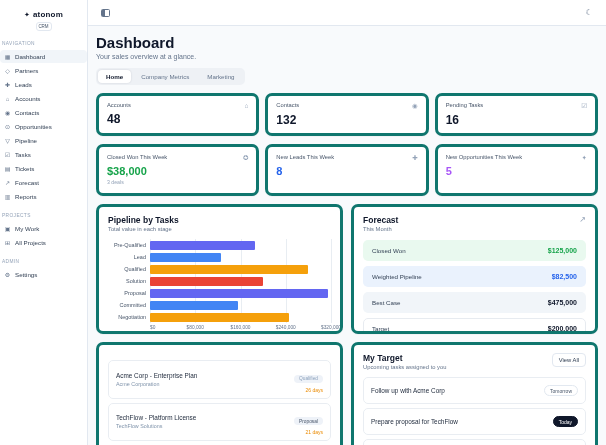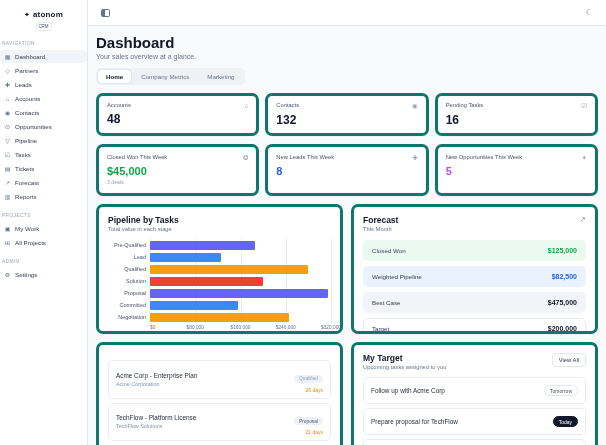--- a/index.html
+++ b/index.html
@@ -215,21 +215,21 @@
             <div class="stat-value">16</div>
           </div>
         </div>
 
       <div class="hl-row" id="hl-row">
           <div class="card hl-card">
             <div class="stat-top">
               <div class="stat-label">Closed Won This Week</div>
               <div class="stat-icon">✪</div>
             </div>
-            <div class="hl-value" style="color: rgb(22, 163, 74);">$45,000</div>
+            <div class="hl-value" style="color: rgb(22, 163, 74);">$38,000</div>
             <div class="hl-sub">3 deals</div>
           </div>
           <div class="card hl-card">
             <div class="stat-top">
               <div class="stat-label">New Leads This Week</div>
               <div class="stat-icon">✚</div>
             </div>
             <div class="hl-value" style="color: rgb(37, 99, 235);">8</div>
             <div class="hl-sub"></div>
           </div>

